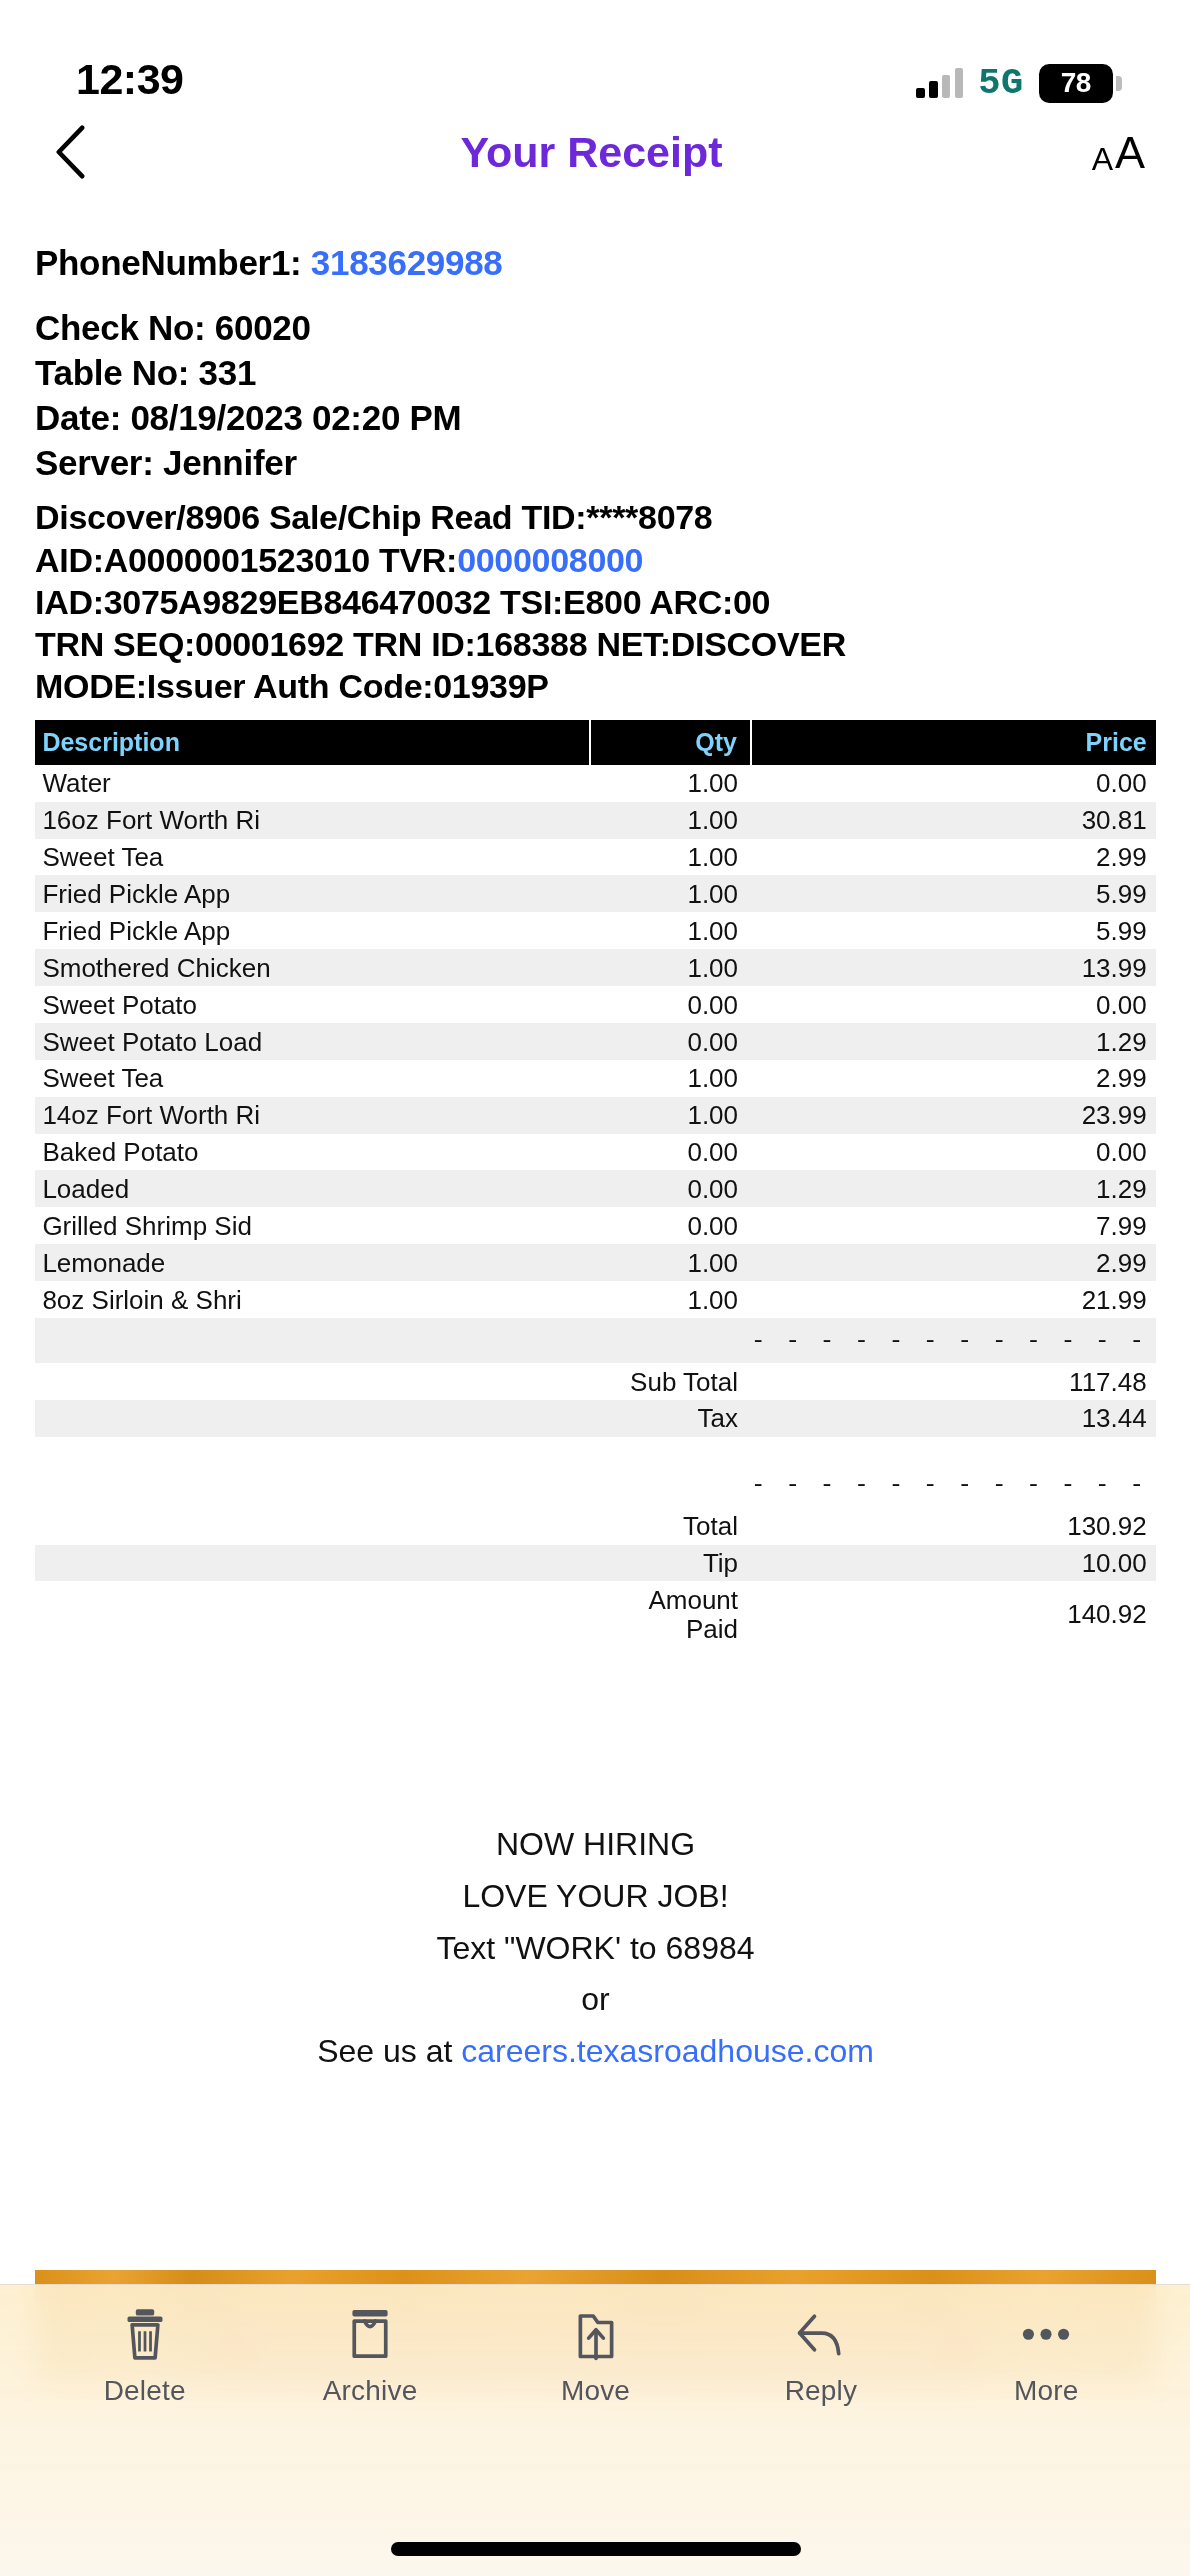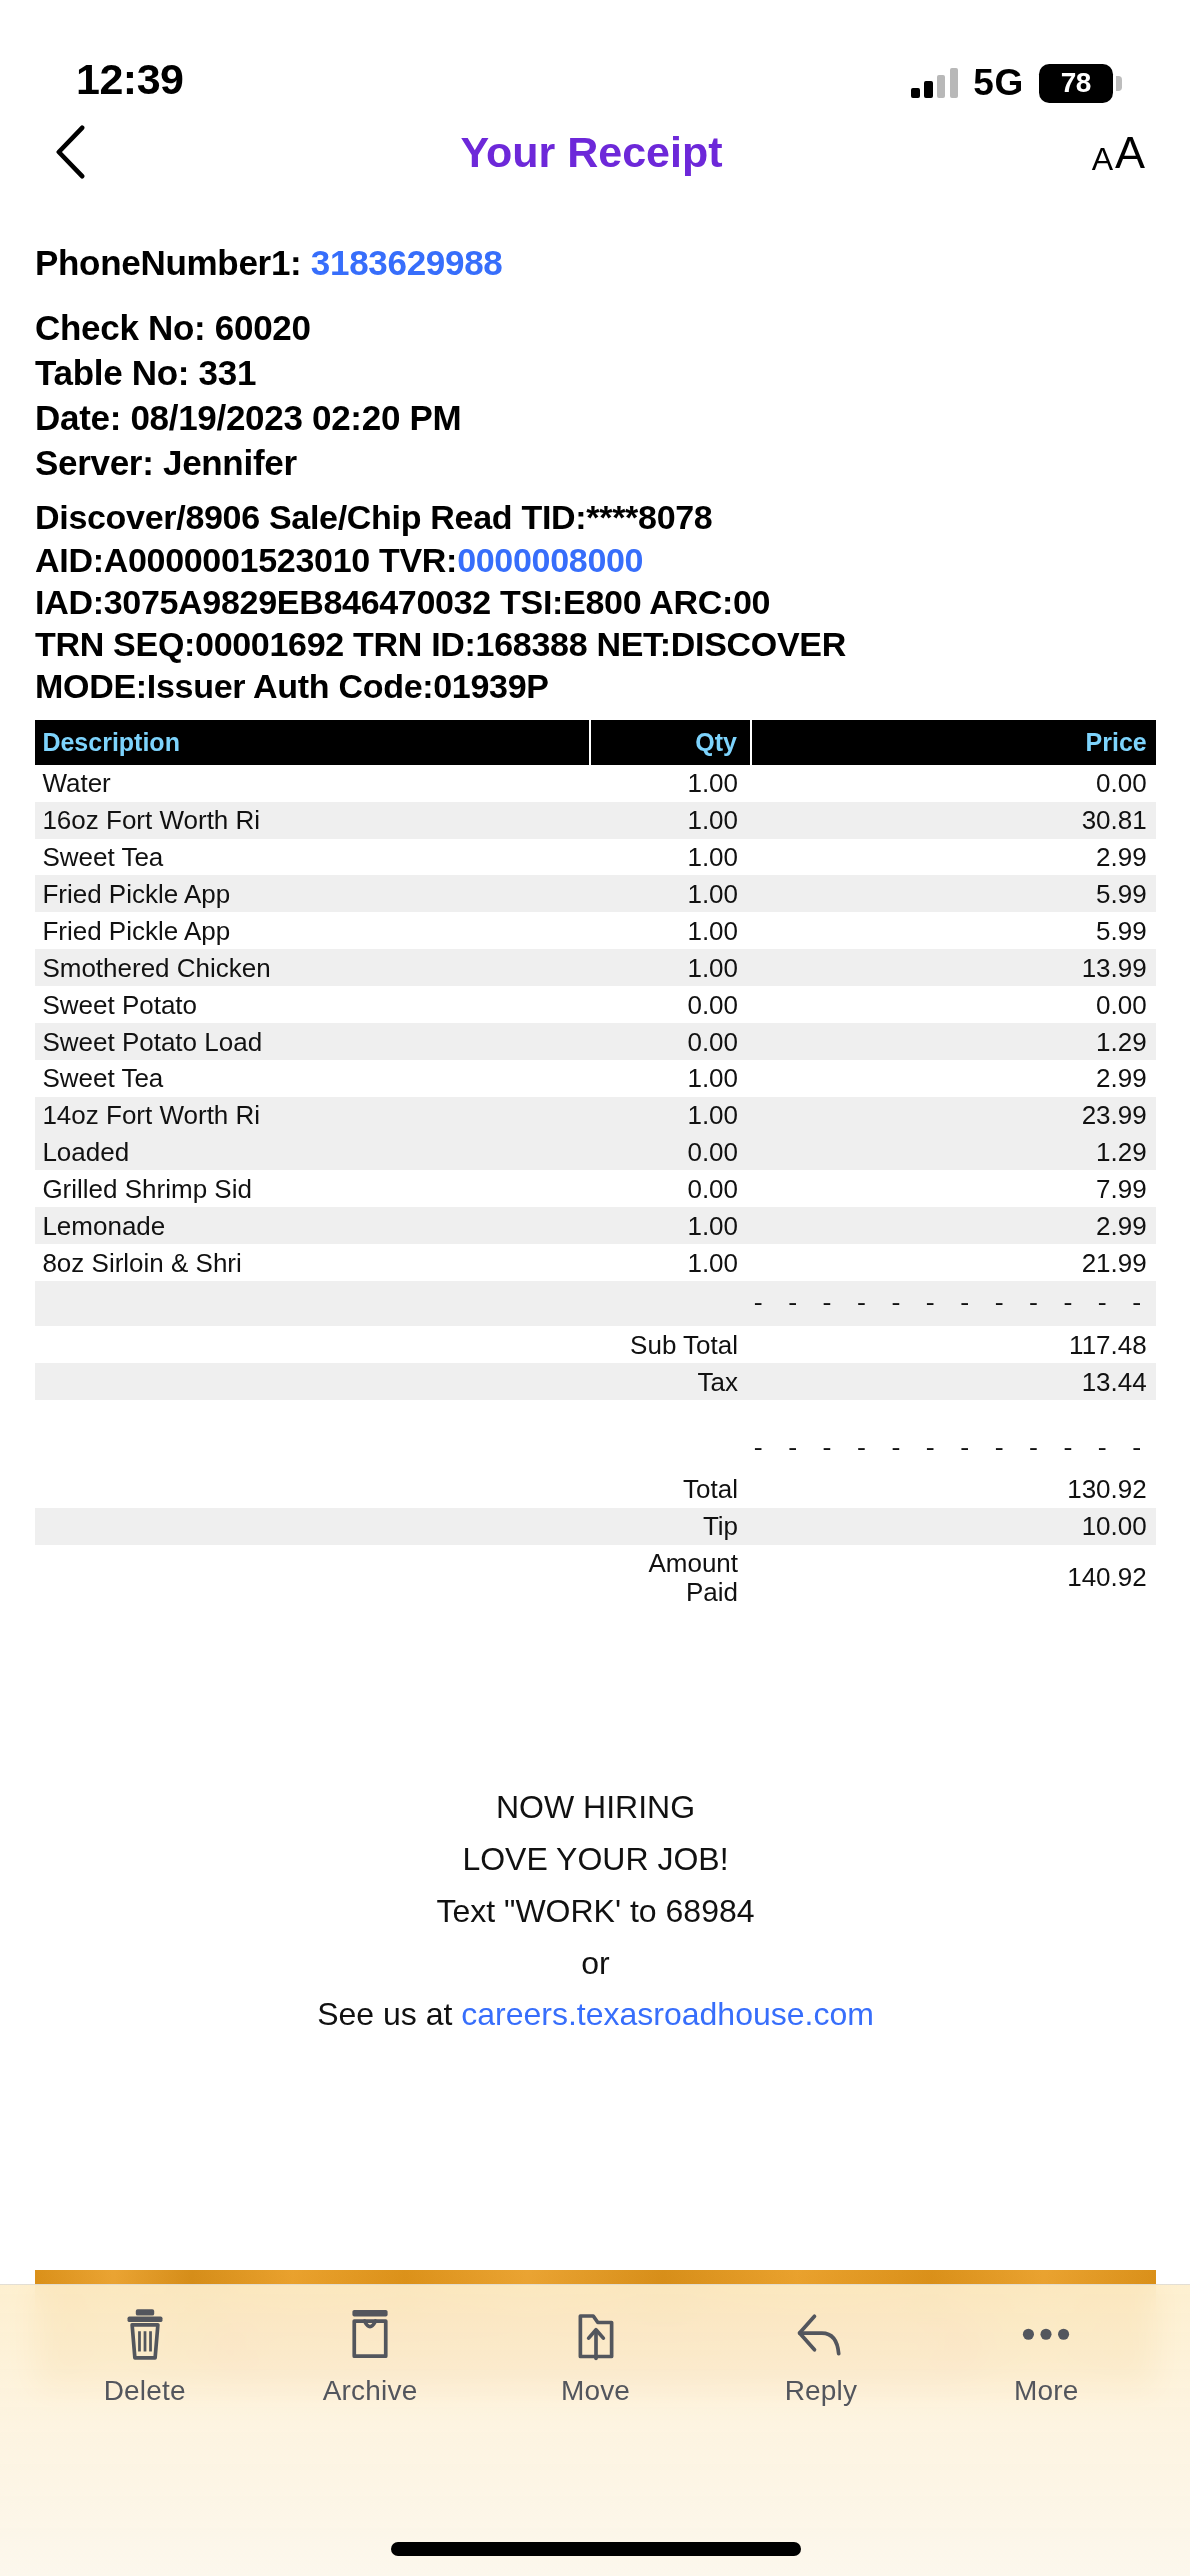--- a/index.html
+++ b/index.html
@@ -25,21 +25,21 @@
     letter-spacing:-0.5px;
     color:#000;
   }
   .sb-right { display:flex; align-items:center; gap:15px; }
   .sig { display:flex; align-items:flex-end; gap:4.6px; height:30px; }
   .sig i { display:block; width:8.3px; background:#000; border-radius:1.9px; }
   .sig i:nth-child(1){ height:10.2px; }
   .sig i:nth-child(2){ height:16.7px; }
   .sig i:nth-child(3){ height:23px; background:#b8b8b8; }
   .sig i:nth-child(4){ height:30px; background:#b8b8b8; }
-  .sb-net { font-size:37px; font-weight:600; color:#000000; letter-spacing:0.5px; }
+  .sb-net { font-size:37px; font-weight:600; color:#0f766e; letter-spacing:0.5px;font-family:Liberation Mono, monospace; }
   .batt { position:relative; display:flex; align-items:center; }
   .batt-body {
     width:74px; height:39px; background:#000;
     border-radius:10.2px; display:flex; align-items:center; justify-content:center;
   }
   .batt-num { color:#fff; font-size:28px; font-weight:700; letter-spacing:-0.5px; }
   .batt-cap {
     width:6.5px; height:15px; background:#bdbdbd;
     border-radius:0 3.7px 3.7px 0; margin-left:2.8px;
   }
@@ -304,20 +304,25 @@
         <tr>
           <td class="col-desc">Sweet Tea</td>
           <td class="col-qty">1.00</td>
           <td class="col-price">2.99</td>
         </tr>
         <tr class="alt">
           <td class="col-desc">14oz Fort Worth Ri</td>
           <td class="col-qty">1.00</td>
           <td class="col-price">23.99</td>
         </tr>
+        <tr>
+          <td class="col-desc">Baked Potato</td>
+          <td class="col-qty">0.00</td>
+          <td class="col-price">0.00</td>
+        </tr>
         <tr class="alt">
           <td class="col-desc">Loaded</td>
           <td class="col-qty">0.00</td>
           <td class="col-price">1.29</td>
         </tr>
         <tr>
           <td class="col-desc">Grilled Shrimp Sid</td>
           <td class="col-qty">0.00</td>
           <td class="col-price">7.99</td>
         </tr>

